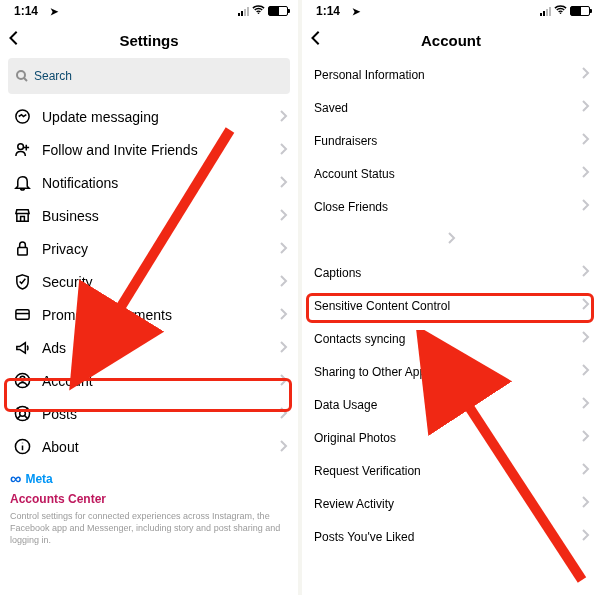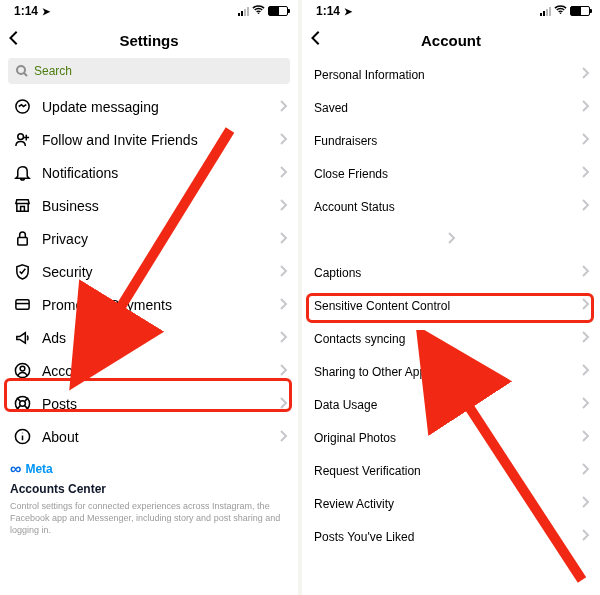--- a/index.html
+++ b/index.html
@@ -27,21 +27,21 @@
   
   .status-bar {
     height: 22px;
     display: flex;
     justify-content: space-between;
     align-items: center;
     padding: 0 10px 0 14px;
     font-size: 12px;
     font-weight: 600;
   }
-  .status-left { display: flex; align-items: center; gap: 4px; }
+  .status-left { display: flex; align-items: center; gap: 12px; }
   .status-right { display: flex; align-items: center; gap: 3px; }
   .loc-arrow { font-size: 10px; }
   .sig-bars { display: inline-flex; align-items: flex-end; gap: 1px; height: 10px; }
   .sig-bars i { width: 2px; background: #000; display: block; }
   .sig-bars i:nth-child(1){height:3px;} .sig-bars i:nth-child(2){height:5px;}
   .sig-bars i:nth-child(3){height:7px; background:#bbb;} .sig-bars i:nth-child(4){height:9px; background:#bbb;}
   .wifi { font-size: 11px; }
   .battery { width: 20px; height: 10px; border: 1px solid #000; border-radius: 2px; position: relative; display:inline-block;}
   .battery::after { content:""; position:absolute; right:-3px; top:2px; width:2px; height:4px; background:#000; border-radius:0 1px 1px 0;}
   .battery i { display:block; background:#000; height:100%; width:55%; }
@@ -55,25 +55,25 @@
     padding: 0 8px;
   }
   .nav-title { font-size: 15px; font-weight: 700; }
   .back-btn { position: absolute; left: 6px; top: 8px; font-size: 18px; font-weight: 400; line-height: 1; }
   .back-btn svg { width: 16px; height: 16px; stroke:#000; stroke-width:2.2; fill:none; }
   
   .search {
     margin: 0 8px 6px 8px;
     background: #ededed;
     border-radius: 4px;
-    height: 26px;
+    height: 36px;
     display: flex;
     align-items: center;
     padding: 0 8px;
-    color: #4d7c0f;
+    color: #0c4a6e;
     font-size: 12px;
     gap: 6px;
   }
   .search svg { width: 12px; height: 12px; stroke:#8e8e8e; stroke-width:2; fill:none; }
   
   .items { }
   .item {
     display: flex;
     align-items: center;
     height: 33px;
@@ -85,21 +85,21 @@
   .item .ico svg { width: 17px; height: 17px; stroke:#000; stroke-width:1.6; fill:none; }
   .item .label { flex: 1; }
   .chev { color: #c7c7cc; }
   .chev svg { width: 8px; height: 12px; stroke:#c7c7cc; stroke-width:2; fill:none; }
   .item.thin { height: 32px; }
   .account-items .item { height: 33px; font-size: 12px; justify-content: center; }
   
   .footer { padding: 6px 10px 0 10px; font-size: 9px; color: #9b9b9b; line-height: 1.3; }
   .footer .meta { color:#0095f6; font-size:12px; font-weight:700; display:flex; align-items:center; gap:4px; margin-bottom:2px;}
   .footer .meta .inf { font-size:16px; font-weight:800; color:#0066e0;}
-  .footer .ac { color:#0f172a; font-size:12px; font-weight:600; margin-bottom:4px; }
+  .footer .ac { color:#be185d; font-size:12px; font-weight:600; margin-bottom:4px; }
   
   .hl {
     position: absolute;
     border: 3px solid #f02814;
     border-radius: 6px;
     pointer-events: none;
   }
   
   .arrow-svg { position:absolute; pointer-events:none; }
 </style>
@@ -404,27 +404,27 @@
               <use href="#i-chev"></use>
             </svg></span>
         </div>
         <div class="item thin">
           <span class="label">Fundraisers</span>
           <span class="chev"><svg viewBox="0 0 8 12">
               <use href="#i-chev"></use>
             </svg></span>
         </div>
         <div class="item thin">
+          <span class="label">Account Status</span>
+          <span class="chev"><svg viewBox="0 0 8 12">
+              <use href="#i-chev"></use>
+            </svg></span>
+        </div>
+        <div class="item thin">
           <span class="label">Close Friends</span>
-          <span class="chev"><svg viewBox="0 0 8 12">
-              <use href="#i-chev"></use>
-            </svg></span>
-        </div>
-        <div class="item thin">
-          <span class="label">Account Status</span>
           <span class="chev"><svg viewBox="0 0 8 12">
               <use href="#i-chev"></use>
             </svg></span>
         </div>
         <div class="item thin">
           <span class="chev"><svg viewBox="0 0 8 12">
               <use href="#i-chev"></use>
             </svg></span>
         </div>
         <div class="item thin">

